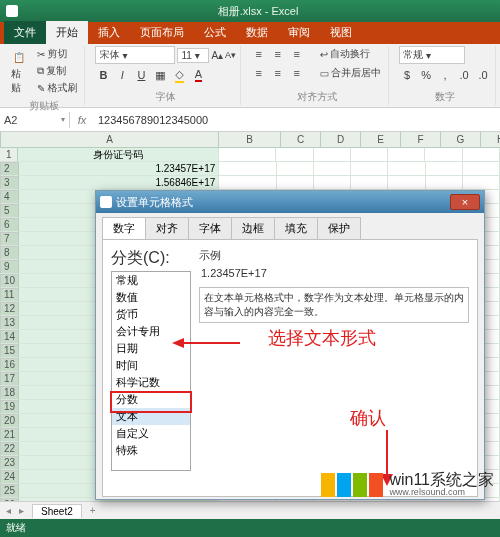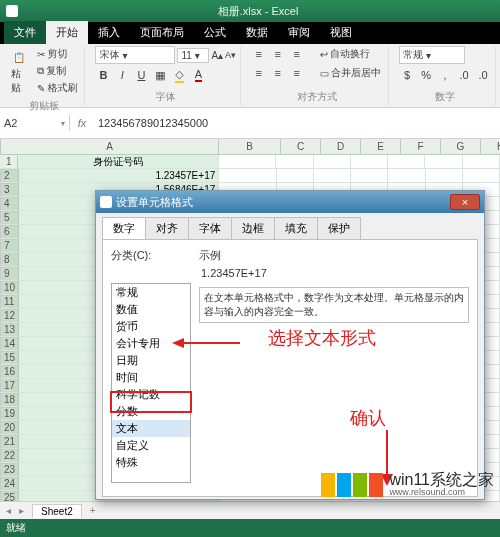--- a/index.html
+++ b/index.html
@@ -1,34 +1,34 @@
 <!DOCTYPE html>
 <html><head>
 <meta charset="utf-8">
 <style>
 *{box-sizing:border-box;margin:0;padding:0;font-family:"Microsoft YaHei","SimSun",sans-serif}
 body{width:500px;height:537px;background:#fff;overflow:hidden;position:relative;font-size:11px}
 .titlebar{height:22px;background:linear-gradient(#2a8b5a,#1f7048);color:#fff;display:flex;align-items:center;padding:0 6px}
 .titlebar .winicon{width:12px;height:12px;margin-right:4px;background:#fff;border-radius:2px}
 .titlebar .wintitle{flex:1;text-align:center;font-size:11px;color:#e9f5ed}
-.ribbon-tabs{height:22px;background:#000000;display:flex;align-items:flex-end;padding:0 4px;gap:0}
+.ribbon-tabs{height:22px;background:#c2410c;display:flex;align-items:flex-end;padding:0 4px;gap:0}
 .ribbon-tab{padding:4px 10px;font-size:11px;color:#fff;cursor:pointer}
 .ribbon-tab.file{background:#14563a}
 .ribbon-tab.active{background:#f1f1f1;color:#222}
 .ribbon{height:64px;background:#f1f1f1;border-bottom:1px solid #d0d0d0;display:flex;padding:2px 4px;gap:6px;font-size:10px;color:#444}
 .rgroup{display:flex;flex-direction:column;justify-content:space-between;border-right:1px solid #e0e0e0;padding:0 4px 1px}
 .rgroup .glabel{text-align:center;font-size:10px;color:#888;margin-top:2px}
 .btncol{display:flex;flex-direction:column;align-items:center;gap:1px;padding:2px 3px}
 .btncol .ic{width:18px;height:18px;display:flex;align-items:center;justify-content:center}
 .smbtn{padding:1px 3px;white-space:nowrap;display:flex;align-items:center;gap:2px}
 .fontrow{display:flex;gap:2px;align-items:center}
 .sel{border:1px solid #c9c9c9;background:#fff;padding:1px 3px;font-size:10px;display:flex;align-items:center;gap:3px}
 .fmtrow{display:flex;gap:3px}
 .fmtbtn{width:16px;height:16px;border:1px solid transparent;display:flex;align-items:center;justify-content:center;font-size:11px}
-.addr-fx{display:flex;align-items:center;height:31px;border-bottom:1px solid #d0d0d0;background:#fff}
+.addr-fx{display:flex;align-items:center;height:24px;border-bottom:1px solid #d0d0d0;background:#fff}
 .namebox{width:70px;border-right:1px solid #d0d0d0;padding:2px 4px;font-size:11px;color:#444;display:flex;align-items:center;justify-content:space-between}
 .fxbar{flex:1;display:flex;align-items:center}
 .fxbar .fx{width:24px;text-align:center;font-style:italic;color:#777}
 .fxbar .fxval{padding:2px 4px;font-size:11px;color:#333}
 .sheet{display:flex;height:calc(537px - 22px - 22px - 64px - 20px - 18px - 18px);overflow:hidden;position:relative}
 .colheads{display:flex;margin-left:20px}
 .colheads .ch{border-right:1px solid #b6cfbb;border-bottom:1px solid #b6cfbb;background:#e7efe8;text-align:center;font-size:10px;color:#555;height:16px;line-height:16px}
 .rowhead{width:20px;background:#e7efe8;border-right:1px solid #b6cfbb;border-bottom:1px solid #d8e5da;text-align:center;font-size:10px;color:#555;height:14px;line-height:14px}
 .rowhead.sel{background:#c6dcc9}
 .row{display:flex;height:14px}
@@ -40,21 +40,21 @@
 .sheettab{background:#fff;border:1px solid #ccc;border-bottom:none;padding:1px 8px}
 
 .dialog{position:absolute;left:95px;top:190px;width:390px;height:310px;background:#f0f0f0;border:1px solid #7a9ab0;box-shadow:2px 3px 10px rgba(0,0,0,.4)}
 .dlg-title{height:22px;background:linear-gradient(#6fa9cf,#3b7aa8);display:flex;align-items:center;justify-content:space-between;padding:0 4px;color:#fff;font-size:11px}
 .dlg-title .dlgicon{width:12px;height:12px;background:#fff;border-radius:2px;margin-right:4px}
 .dlg-close{width:30px;height:16px;background:#c94f3d;color:#fff;text-align:center;line-height:15px;font-size:11px;border:1px solid #9b2e1f;border-radius:2px}
 .dlg-tabs{display:flex;background:#f0f0f0;padding:4px 6px 0;gap:0;font-size:11px}
 .dlg-tab{padding:3px 10px;border:1px solid #c0c0c0;background:#eaeaea;border-bottom:none;margin-right:-1px}
 .dlg-tab.active{background:#fff}
 .dlg-body{background:#fff;margin:0 6px 6px;border:1px solid #c0c0c0;height:258px;padding:8px;position:relative;display:flex;gap:8px}
-.catlabel{font-size:11px;color:#333;margin-bottom:20px}
+.catlabel{font-size:16px;color:#333;margin-bottom:2px}
 .catlist{width:80px;height:200px;border:1px solid #a8a8a8;background:#fff;overflow:hidden;font-size:11px}
 .catlist div{padding:1px 4px}
 .catlist .hl{background:#d6e7f5}
 .catredbox{position:absolute;left:7px;top:151px;width:82px;height:22px;border:2px solid #e02020;pointer-events:none}
 .exwrap{flex:1}
 .exlabel{font-size:11px;color:#333}
 .exval{font-size:11px;color:#333;padding:4px 2px}
 .desc{border:1px solid #c0c0c0;padding:3px 4px;font-size:10px;color:#333;margin-top:4px}
 
 .anno-text{position:absolute;font-size:18px;color:#e02020;pointer-events:none}

